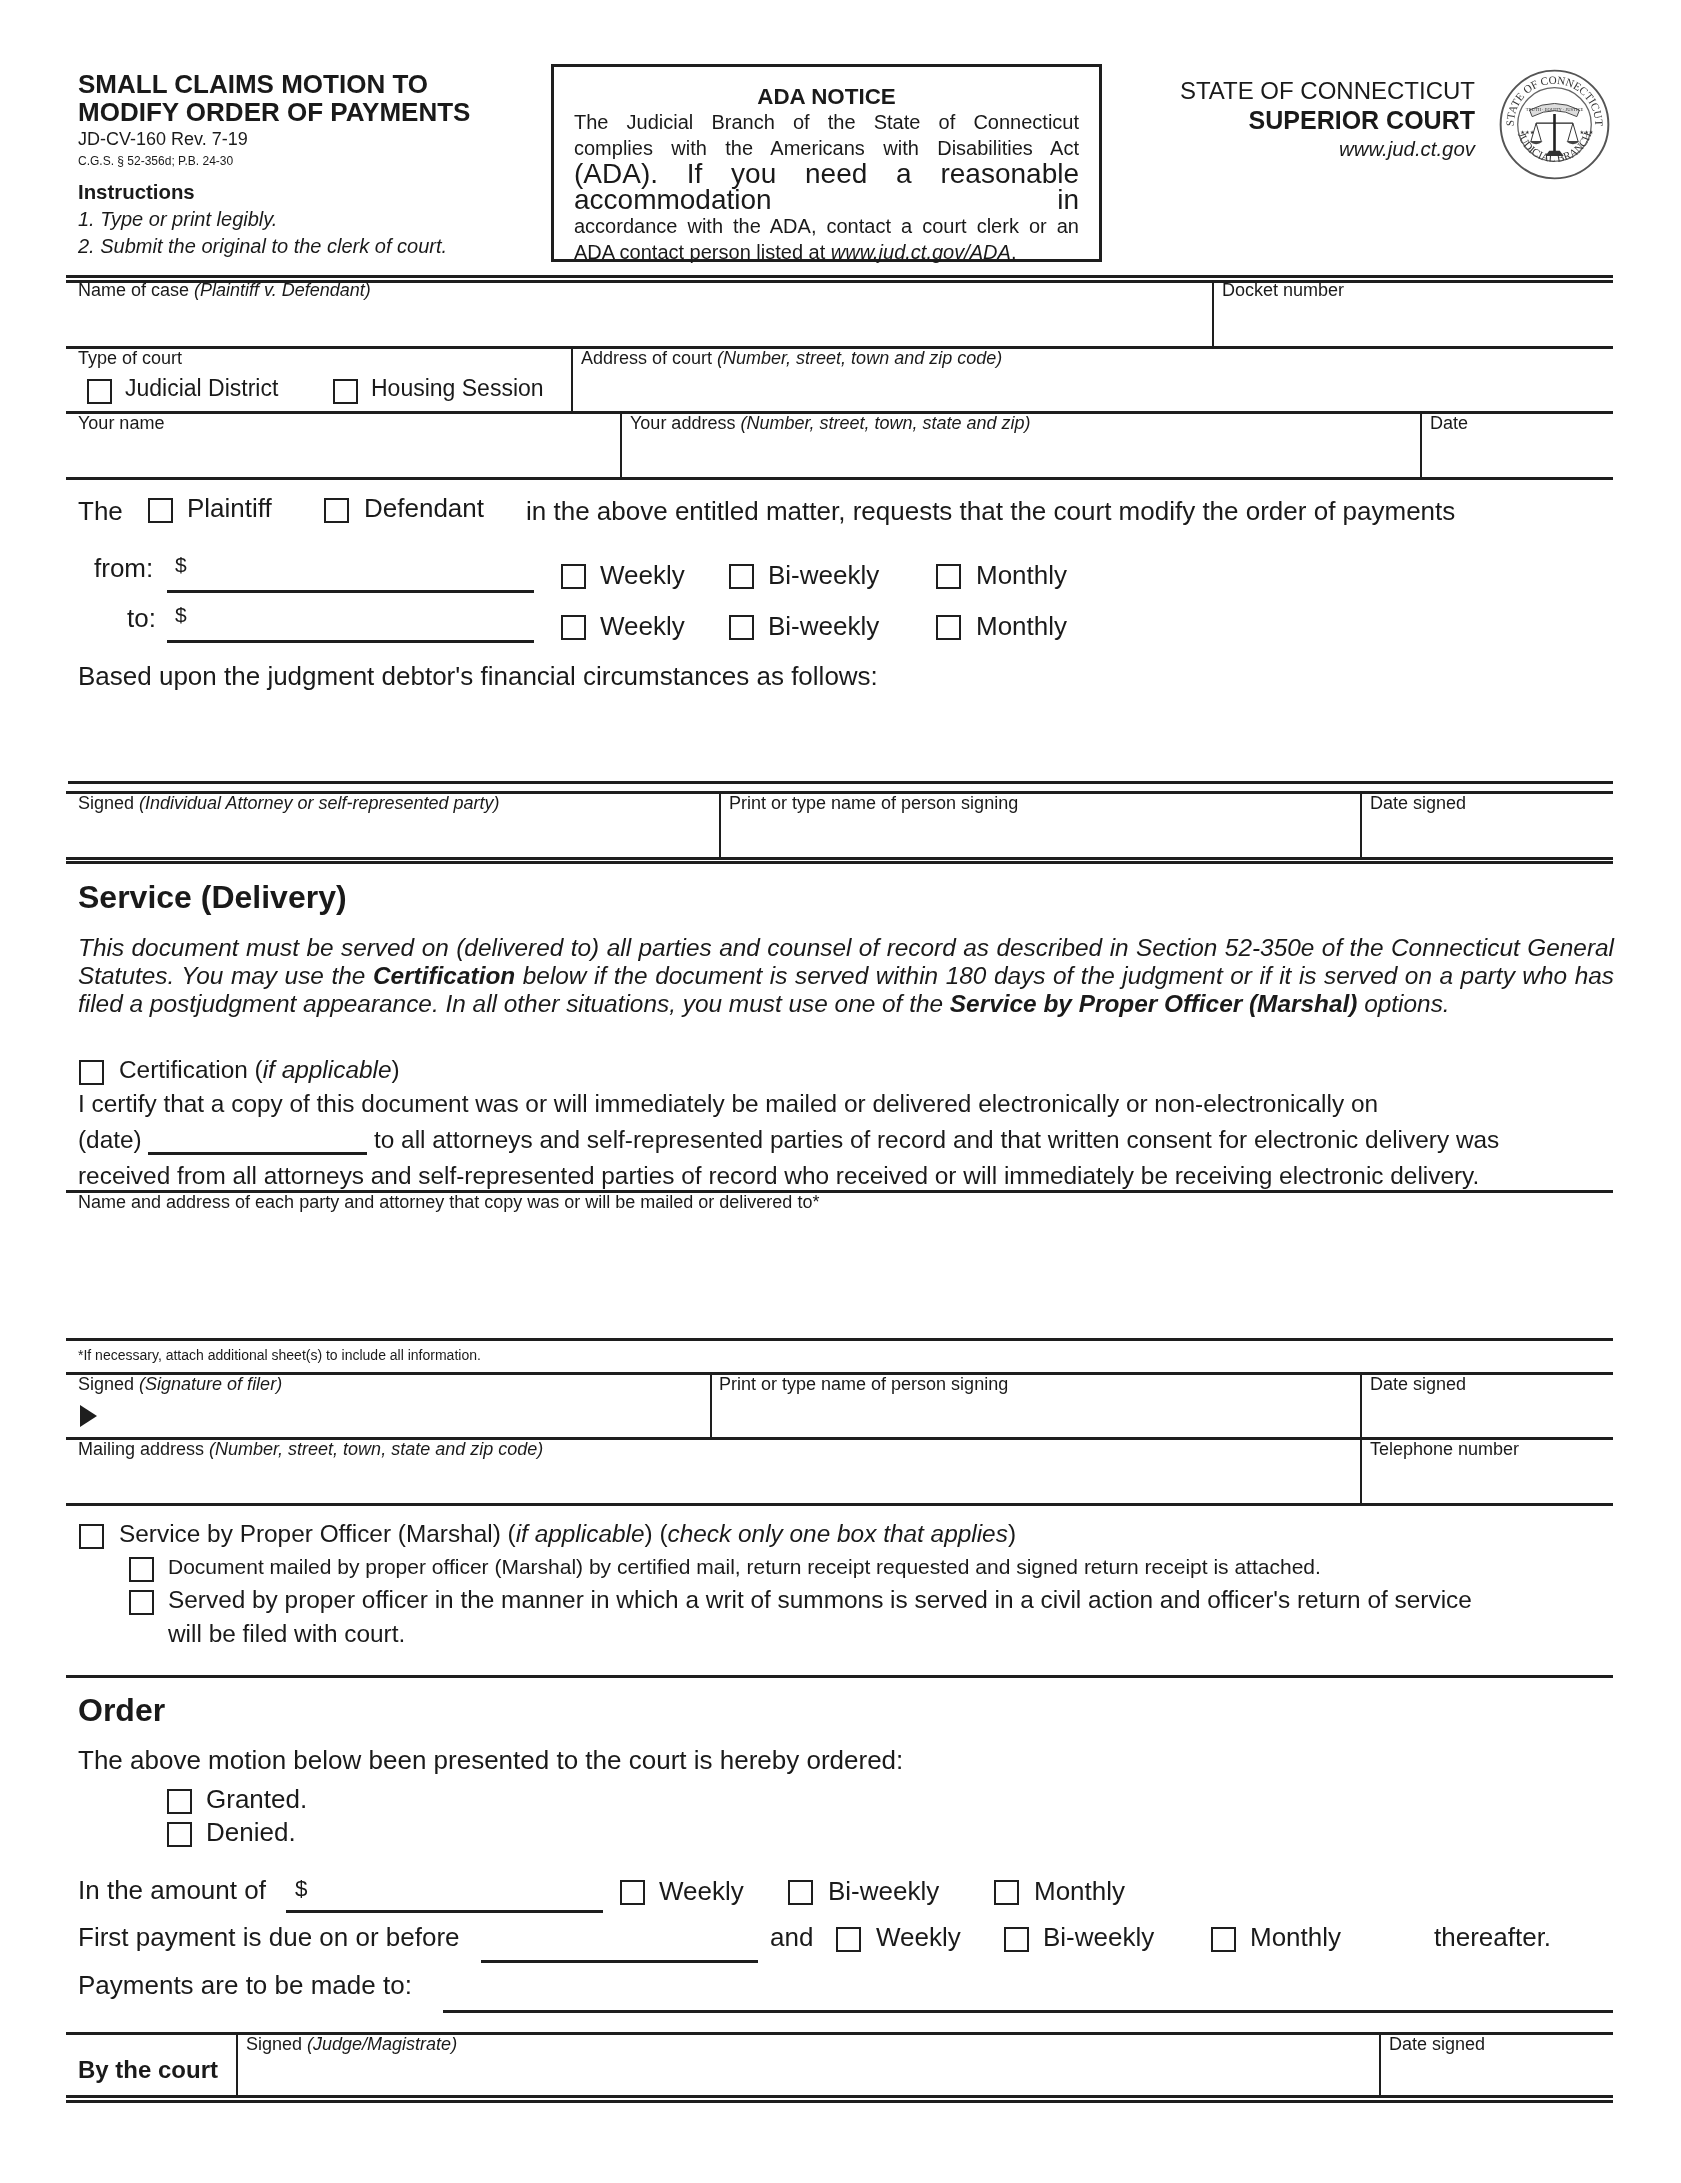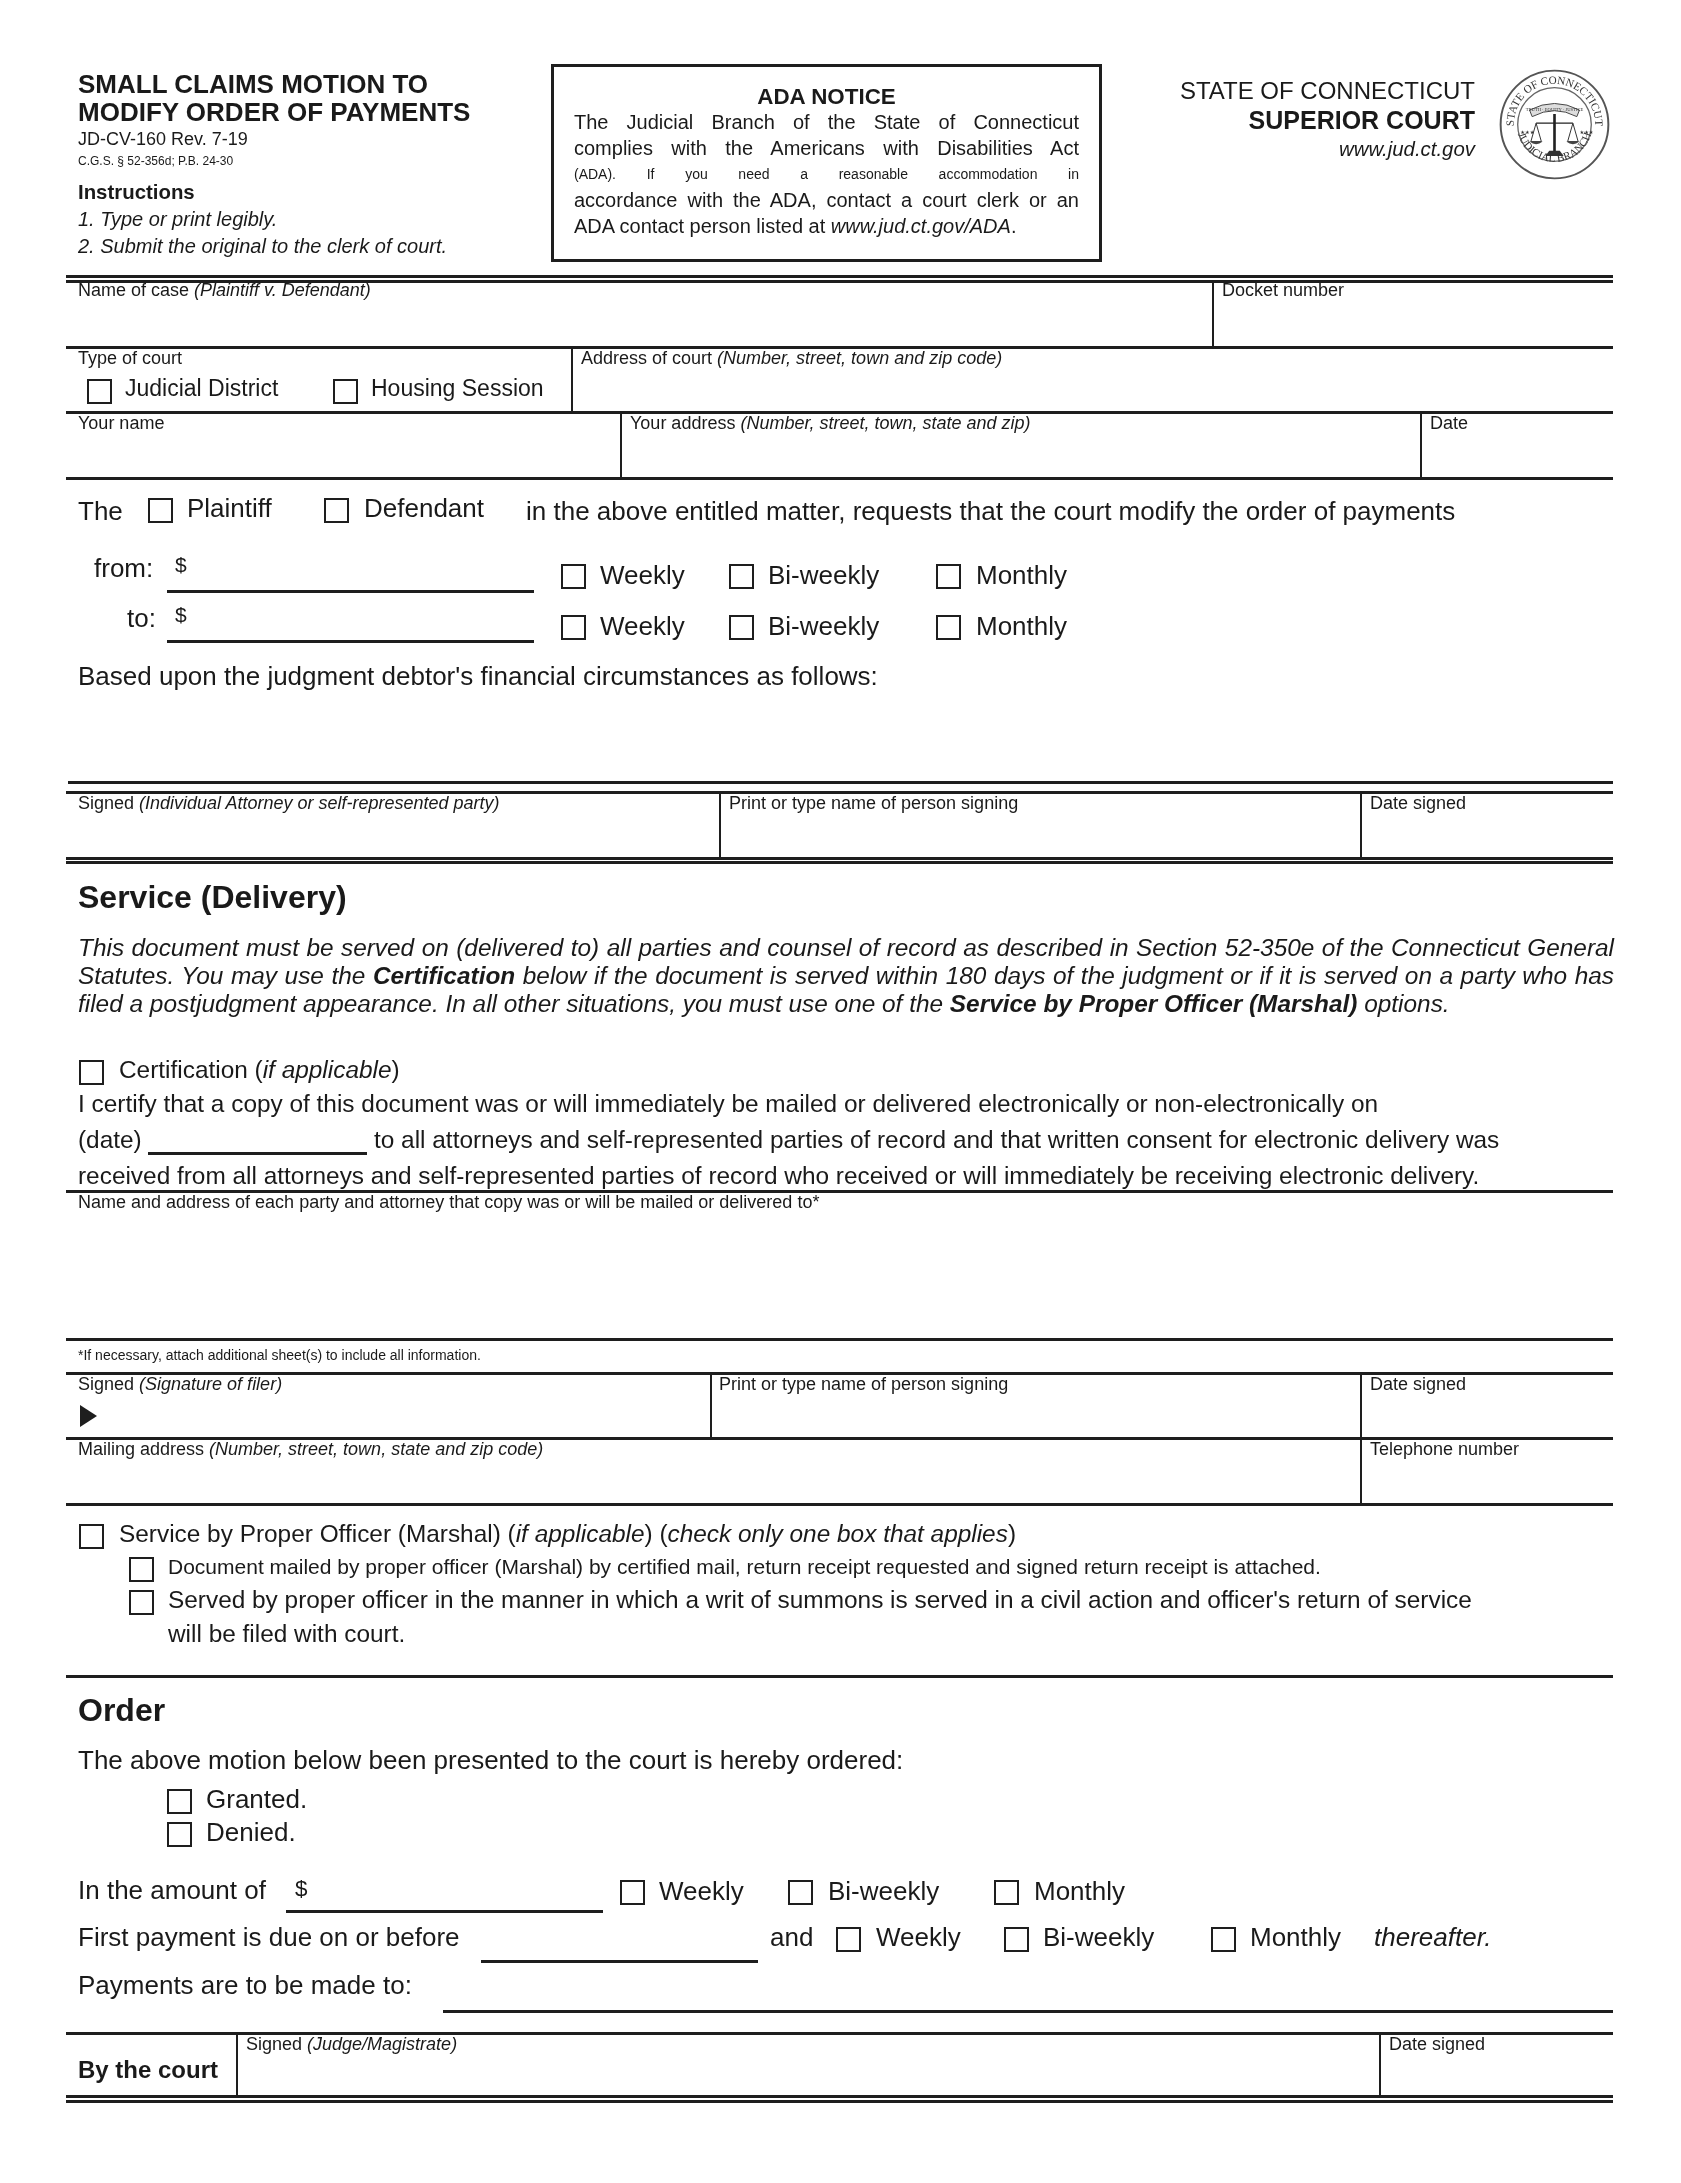--- a/index.html
+++ b/index.html
@@ -33,21 +33,21 @@
   <div class="abs" style="left:78px;top:154px;font-size:12px;">C.G.S. § 52-356d; P.B. 24-30</div>
   <div class="abs" style="left:78px;top:181px;font-size:20.4px;font-weight:bold;">Instructions</div>
   <div class="abs" style="left:78px;top:208px;font-size:20px;font-style:italic;">1. Type or print legibly.</div>
   <div class="abs" style="left:78px;top:235px;font-size:20px;font-style:italic;">2. Submit the original to the clerk of court.</div>
 </div>
 
 <div class="abs" style="left:551px;top:64px;width:551px;height:198px;border:3.3px solid #1e1e1e;box-sizing:border-box;">
   <div style="text-align:center;font-weight:bold;font-size:22.4px;margin-top:17px;line-height:25px;">ADA NOTICE</div>
   <div style="padding:0 20px;font-size:20px;line-height:26px;text-align:justify;text-align-last:justify;">The Judicial Branch of the State of Connecticut</div>
   <div style="padding:0 20px;font-size:20px;line-height:26px;text-align:justify;text-align-last:justify;">complies with the Americans with Disabilities Act</div>
-  <div style="padding:0 20px;font-size:14px;line-height:26px;text-align:justify;text-align-last:justify;">(ADA). If you need a reasonable accommodation in</div>
+  <div style="padding:0 20px;font-size:28px;line-height:26px;text-align:justify;text-align-last:justify;">(ADA). If you need a reasonable accommodation in</div>
   <div style="padding:0 20px;font-size:20px;line-height:26px;text-align:justify;text-align-last:justify;">accordance with the ADA, contact a court clerk or an</div>
   <div style="padding:0 20px;font-size:20px;line-height:26px;white-space:nowrap;">
     <span>ADA contact person listed at </span><a style="font-style:italic;color:#1a1a1a;text-decoration:none;" href="#">www.jud.ct.gov/ADA</a><span>.</span>
   </div>
 </div>
 
 <div class="abs" style="right:206px;top:76px;text-align:right;">
   <div style="font-size:24px;line-height:29px;">STATE OF CONNECTICUT</div>
   <div style="font-size:25px;font-weight:bold;line-height:30px;">SUPERIOR COURT</div>
   <div style="font-size:20.4px;font-style:italic;line-height:29px;">www.jud.ct.gov</div>
@@ -218,21 +218,21 @@
 <div class="body-text" style="left:78px;top:1922px;">First payment is due on or before</div>
 <input class="field" style="left: 485px; top: 1931px; width: 264px; height: 29px; font-size: 22.4px;" type="text">
 <div class="hline" style="left:481px;top:1960px;width:277px;height:2.6px;"></div>
 <div class="body-text" style="left:770px;top:1922px;">and</div>
 <div class="cb" style="left:836px;top:1927px;"></div>
 <div class="body-text" style="left:876px;top:1922px;">Weekly</div>
 <div class="cb" style="left:1004px;top:1927px;"></div>
 <div class="body-text" style="left:1043px;top:1922px;">Bi-weekly</div>
 <div class="cb" style="left:1211px;top:1927px;"></div>
 <div class="body-text" style="left:1250px;top:1922px;">Monthly</div>
-<div class="body-text" style="left:1374px;top:1922px;font-style:italic;">thereafter.</div>
+<div class="body-text" style="left:1434px;top:1922px;">thereafter.</div>
 
 <div class="body-text" style="left:78px;top:1970px;">Payments are to be made to:</div>
 <input class="field" style="left: 448px; top: 1977px; width: 1154px; height: 29px; font-size: 22.4px;" type="text">
 <div class="hline" style="left:443px;top:2010px;width:1170px;height:2.6px;"></div>
 
 <div class="hline" style="left:66px;top:2032px;width:1547px;height:2.6px;"></div>
 <div class="abs" style="left:78px;top:2051px;font-size:24px;font-weight:bold;line-height:37px;">By the court</div>
 <div class="vline" style="left:236px;top:2033px;height:63px;"></div>
 <div class="label" style="left:246px;top:2034px;"><span>Signed  </span><i>(Judge/Magistrate)</i></div>
 <input class="field" style="left: 244px; top: 2057px; width: 1134px; height: 37px; font-size: 21px;" type="text">

